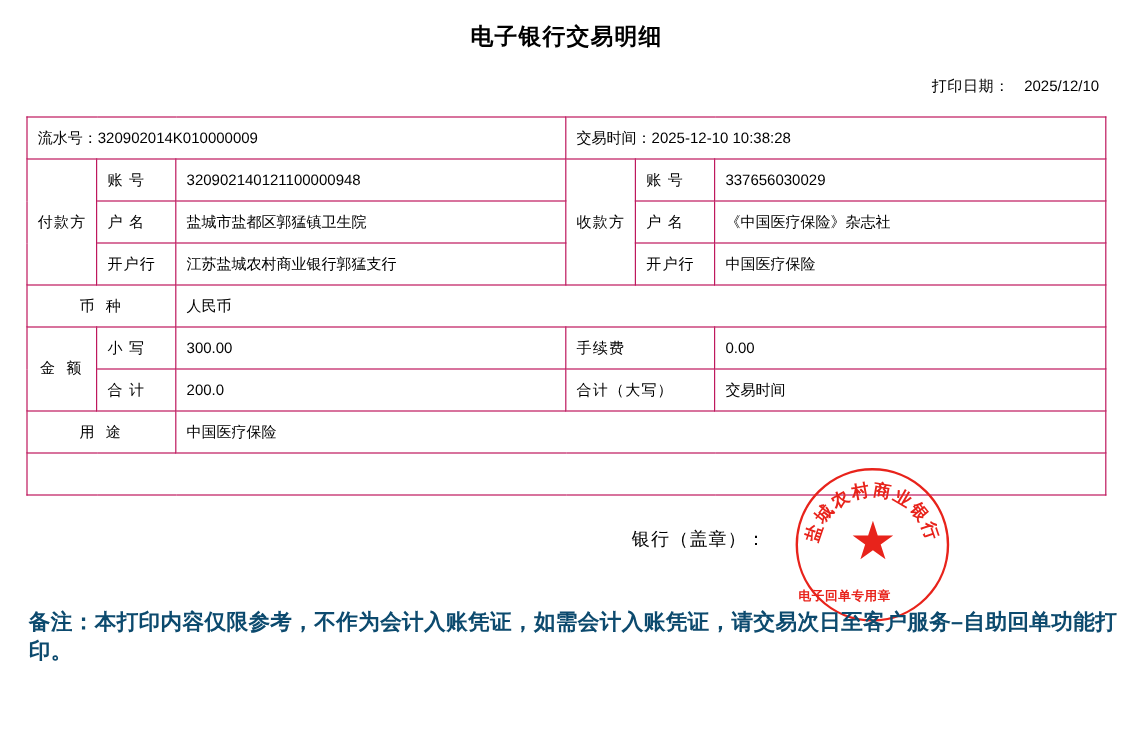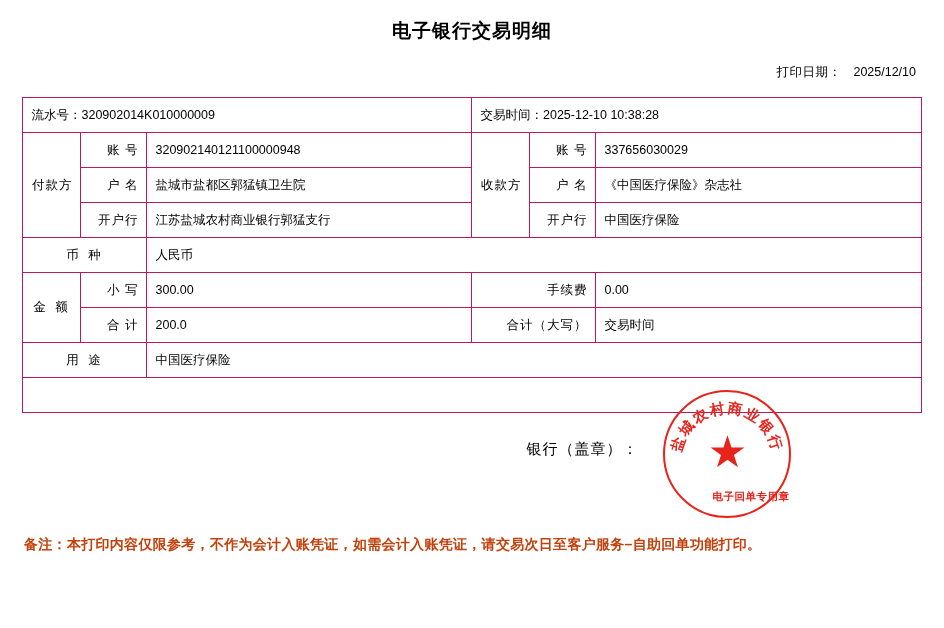--- a/index.html
+++ b/index.html
@@ -55,28 +55,28 @@
     padding: 6px 8px;
     vertical-align: middle;
     color: #000;
     height: 22px;
   }
   td.lbl {
     text-align: center;
     letter-spacing: 3px;
   }
   td.lbl-tight {
-    text-align: right;
+    text-align: left;
     letter-spacing: 1px;
   }
   td.val {
     text-align: left;
   }
   td.side {
-    text-align: right;
+    text-align: left;
     letter-spacing: 1px;
     width: 58px;
   }
   .seal-cell {
     height: 150px;
     position: relative;
     vertical-align: middle;
   }
   .bank-sign {
     position: absolute;
@@ -116,34 +116,34 @@
     font-family: "Liberation Sans", sans-serif;
     font-size: 15px;
     font-weight: bold;
     letter-spacing: 2px;
   }
   .seal .bottom-text {
     position: absolute;
     left: 0;
     right: 0;
     bottom: 12px;
-    text-align: right;
+    text-align: left;
     color: #e8231b;
     font-size: 10.5px;
     font-weight: bold;
     letter-spacing: 0.5px;
     margin-top: 48px;
   }
   .remark {
     position: absolute;
     left: 24px;
     bottom: 38px;
-    font-size: 14px;
-    font-weight: bold;
-    color: #c2410c;
+    font-size: 18px;
+    font-weight: bold;
+    color: #0c4a6e;
     letter-spacing: 0.3px;
   }
 </style>
 </head>
 <body>
 
 <div class="page">
 
   <div class="doc-title">电子银行交易明细</div>
 

